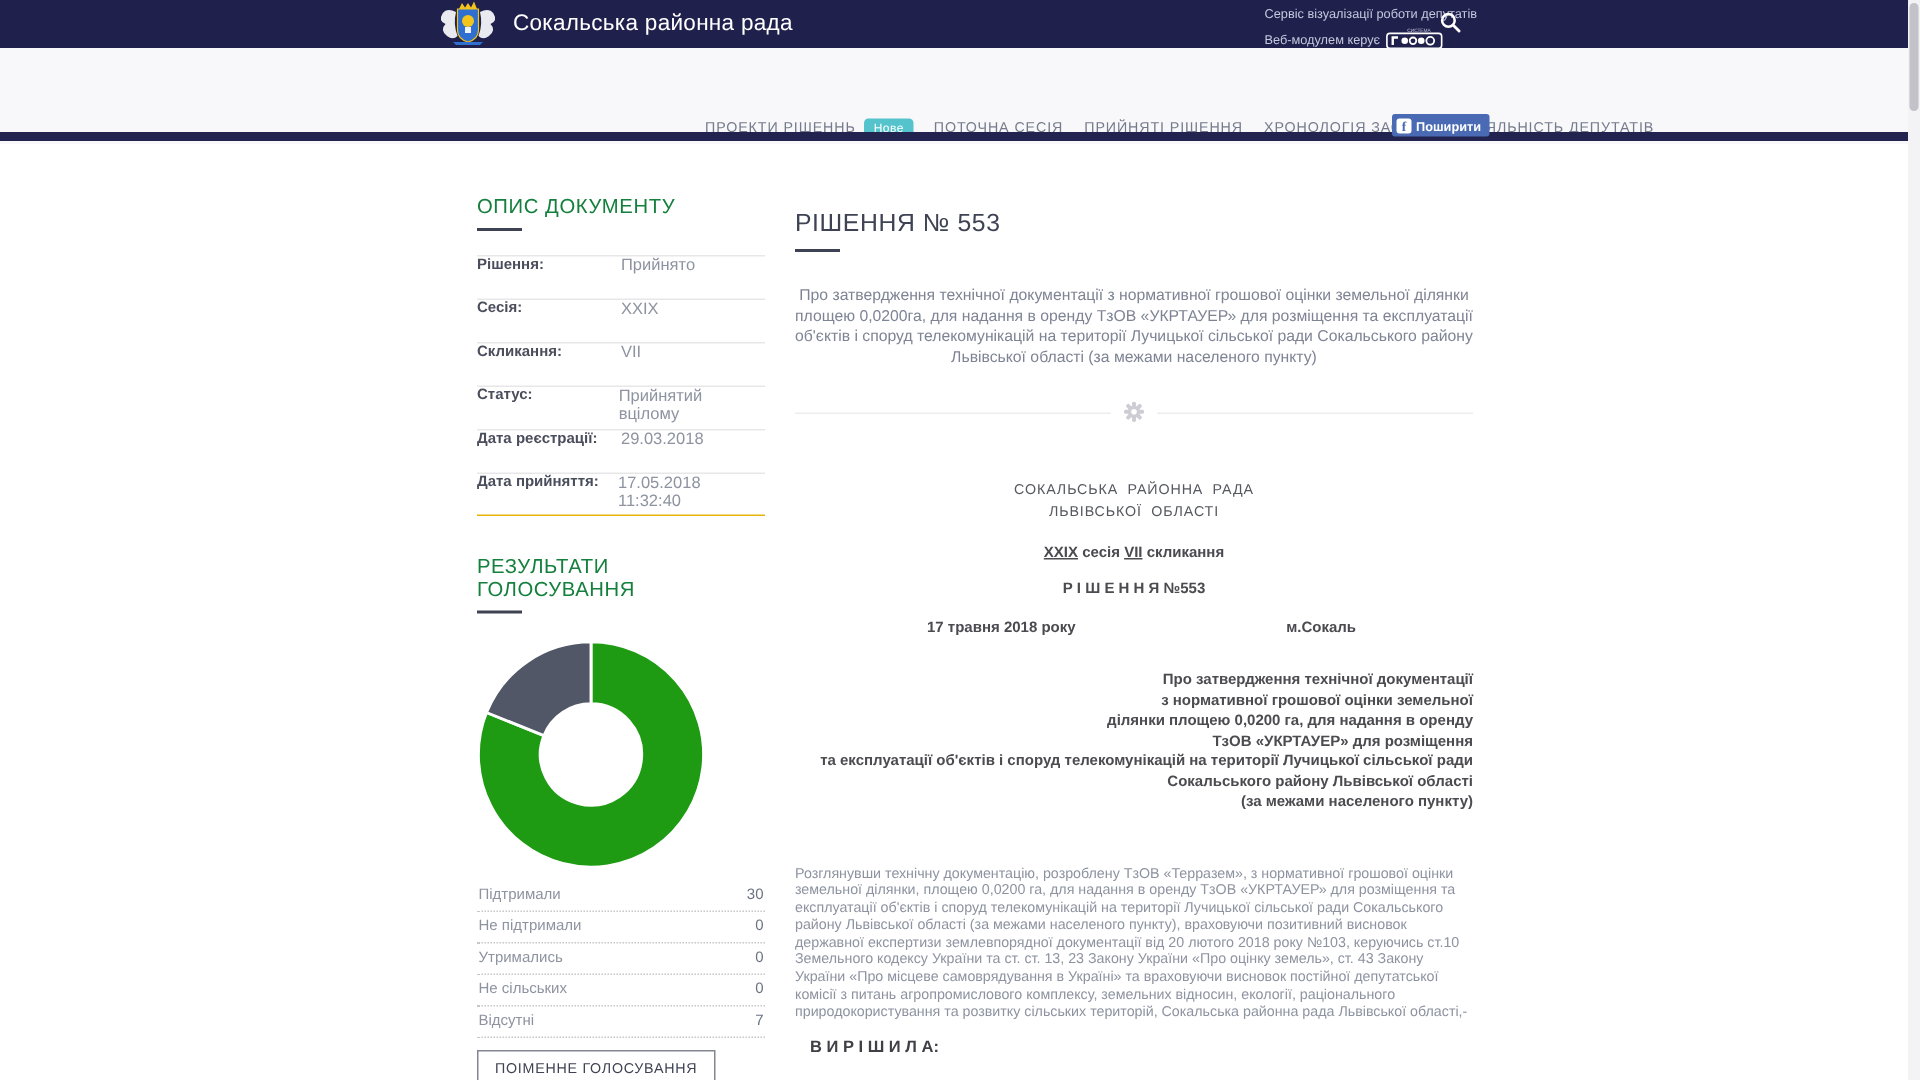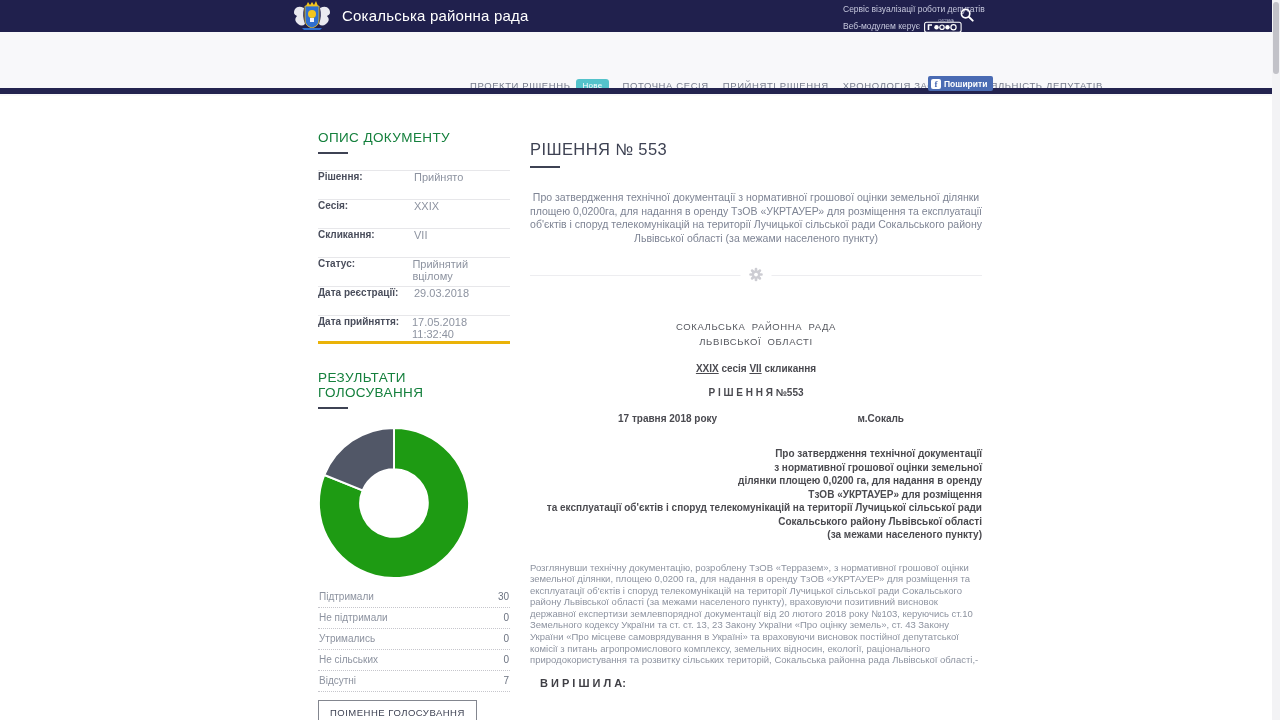--- a/index.html
+++ b/index.html
@@ -32,21 +32,21 @@
   .fb-label { color:#fff; font-size:8.5px; font-weight:bold; }
 
   
   .sec-title { font-size:13.5px; color:#15803d; letter-spacing:0.4px; }
   .rule { width:30px; height:2px; background:#3e4253; margin-top:7px; }
 
   
   .sidebar { position:absolute; left:318px; top:130px; width:192px; }
   .desc-table { margin-top:16px; }
   .desc-row { display:flex; align-items:flex-start; min-height:29px; border-top:1px solid #e7e7ea; }
-  .desc-row:last-child { border-bottom:3px solid #eab308; }
+  .desc-row:last-child { border-bottom:1px solid #eab308; }
   .desc-label { width:96px; font-size:10px; font-weight:bold; color:#4a4e5c; }
   .desc-value { font-size:11px; color:#8d93a0; }
   .voting-title { margin-top:26px; }
   .donut-wrap { margin:16px 0 6px -2px; width:156px; height:156px; }
   .vote-list { margin-top:2px; }
   .vote-row { display:flex; justify-content:space-between; align-items:center;
               padding:4px 1px 5px 1px; border-bottom:1px dotted #c6c6cc; }
   .vote-label { font-size:10px; color:#8d93a0; }
   .vote-value { font-size:10px; color:#6b7280; }
   .side-btn { display:block; margin-top:8px; background:#fff; border:1px solid #83868f;
@@ -65,21 +65,21 @@
   .doc-head { margin-top:36px; text-align:center; }
   .org-line { font-size:9.5px; color:#56585f; letter-spacing:0.6px; line-height:15px;
               word-spacing:3px; }
   .session-line { margin-top:14px; font-size:10px; font-weight:bold; color:#4a4a50; }
   .session-line .und { text-decoration:underline; }
   .decision-line { margin-top:13px; font-size:10px; font-weight:bold; color:#4a4a50; }
   .date-row { margin-top:15px; display:flex; justify-content:space-between;
               padding:0 78px 0 88px; font-size:10px; font-weight:bold; color:#4a4a50; }
   .subject { margin-top:23px; font-size:10px; font-weight:bold; color:#4b4b50;
              line-height:13.5px; white-space:pre-line; text-align:right; }
-  .body-par { margin-top:20px; font-size:9.5px; color:#8d93a0; line-height:11.6px;
+  .body-par { margin-top:35px; font-size:9.5px; color:#8d93a0; line-height:11.6px;
               text-align:left; }
   .resolved { margin-top:11px; font-size:11px; font-weight:bold; color:#3f3f45;padding-left:10px; }
 
   
   .scrollbar { position:absolute; right:0; top:0; width:8px; height:720px; background:#f3f3f5; z-index:50; }
   .scroll-thumb { position:absolute; left:1px; top:2px; width:6px; height:72px;
                   background:#c2c2c8; border-radius:3px; cursor:pointer; }
 </style>
 </head>
 <body>

